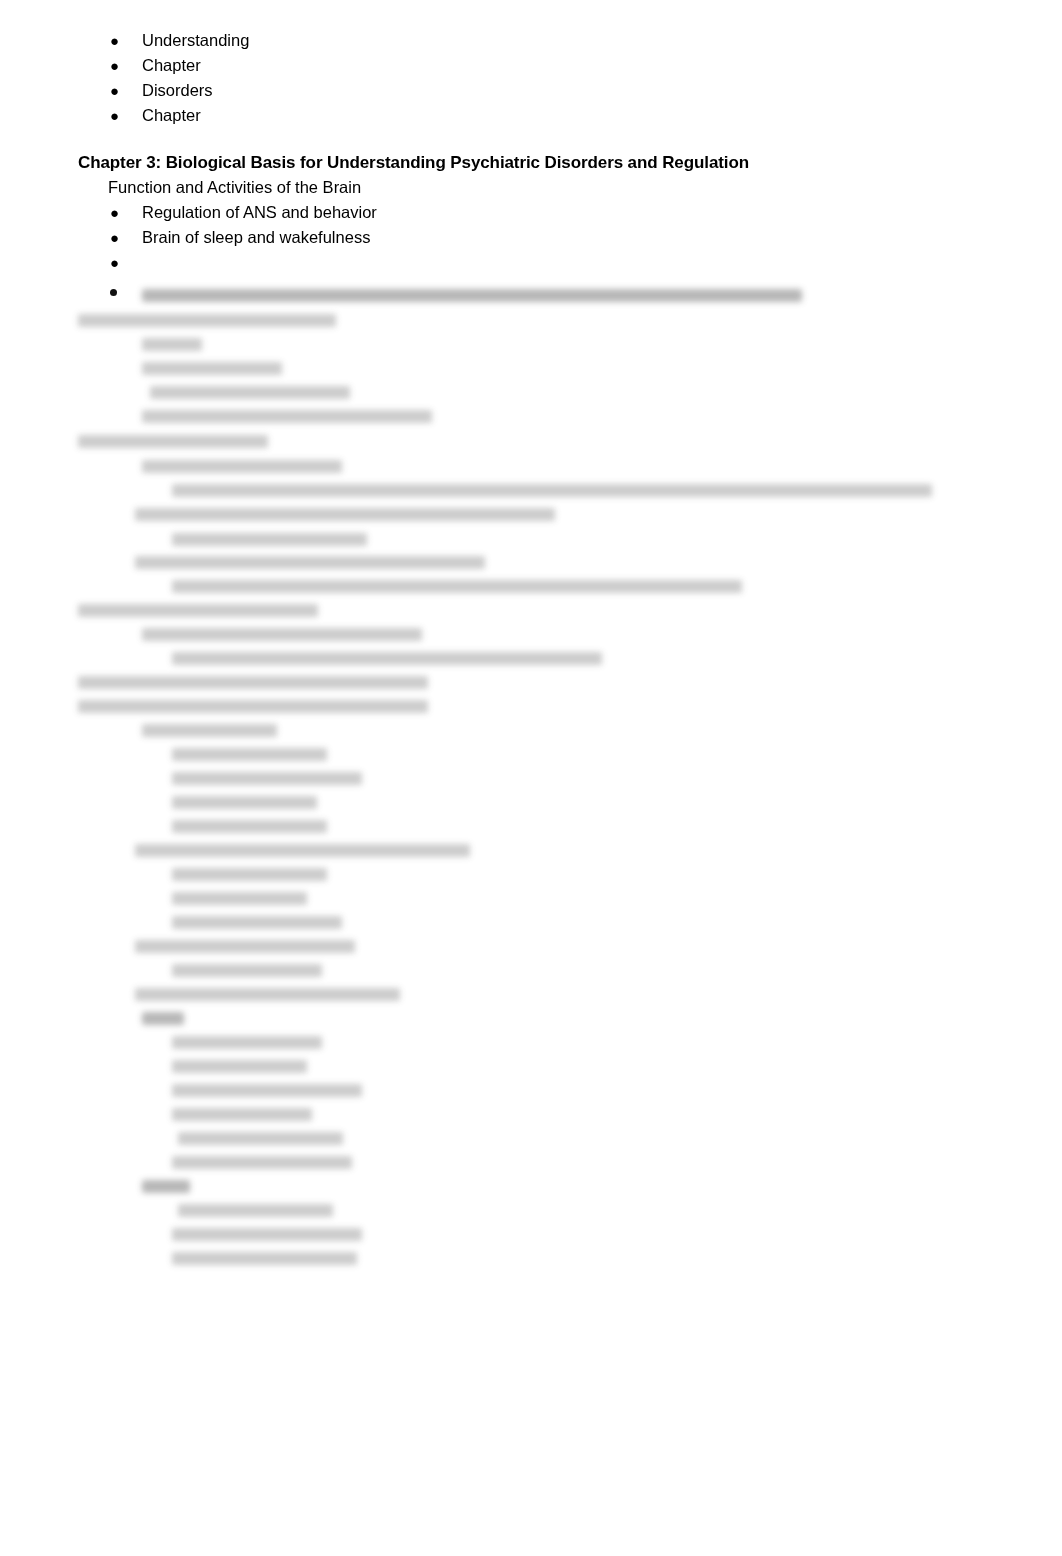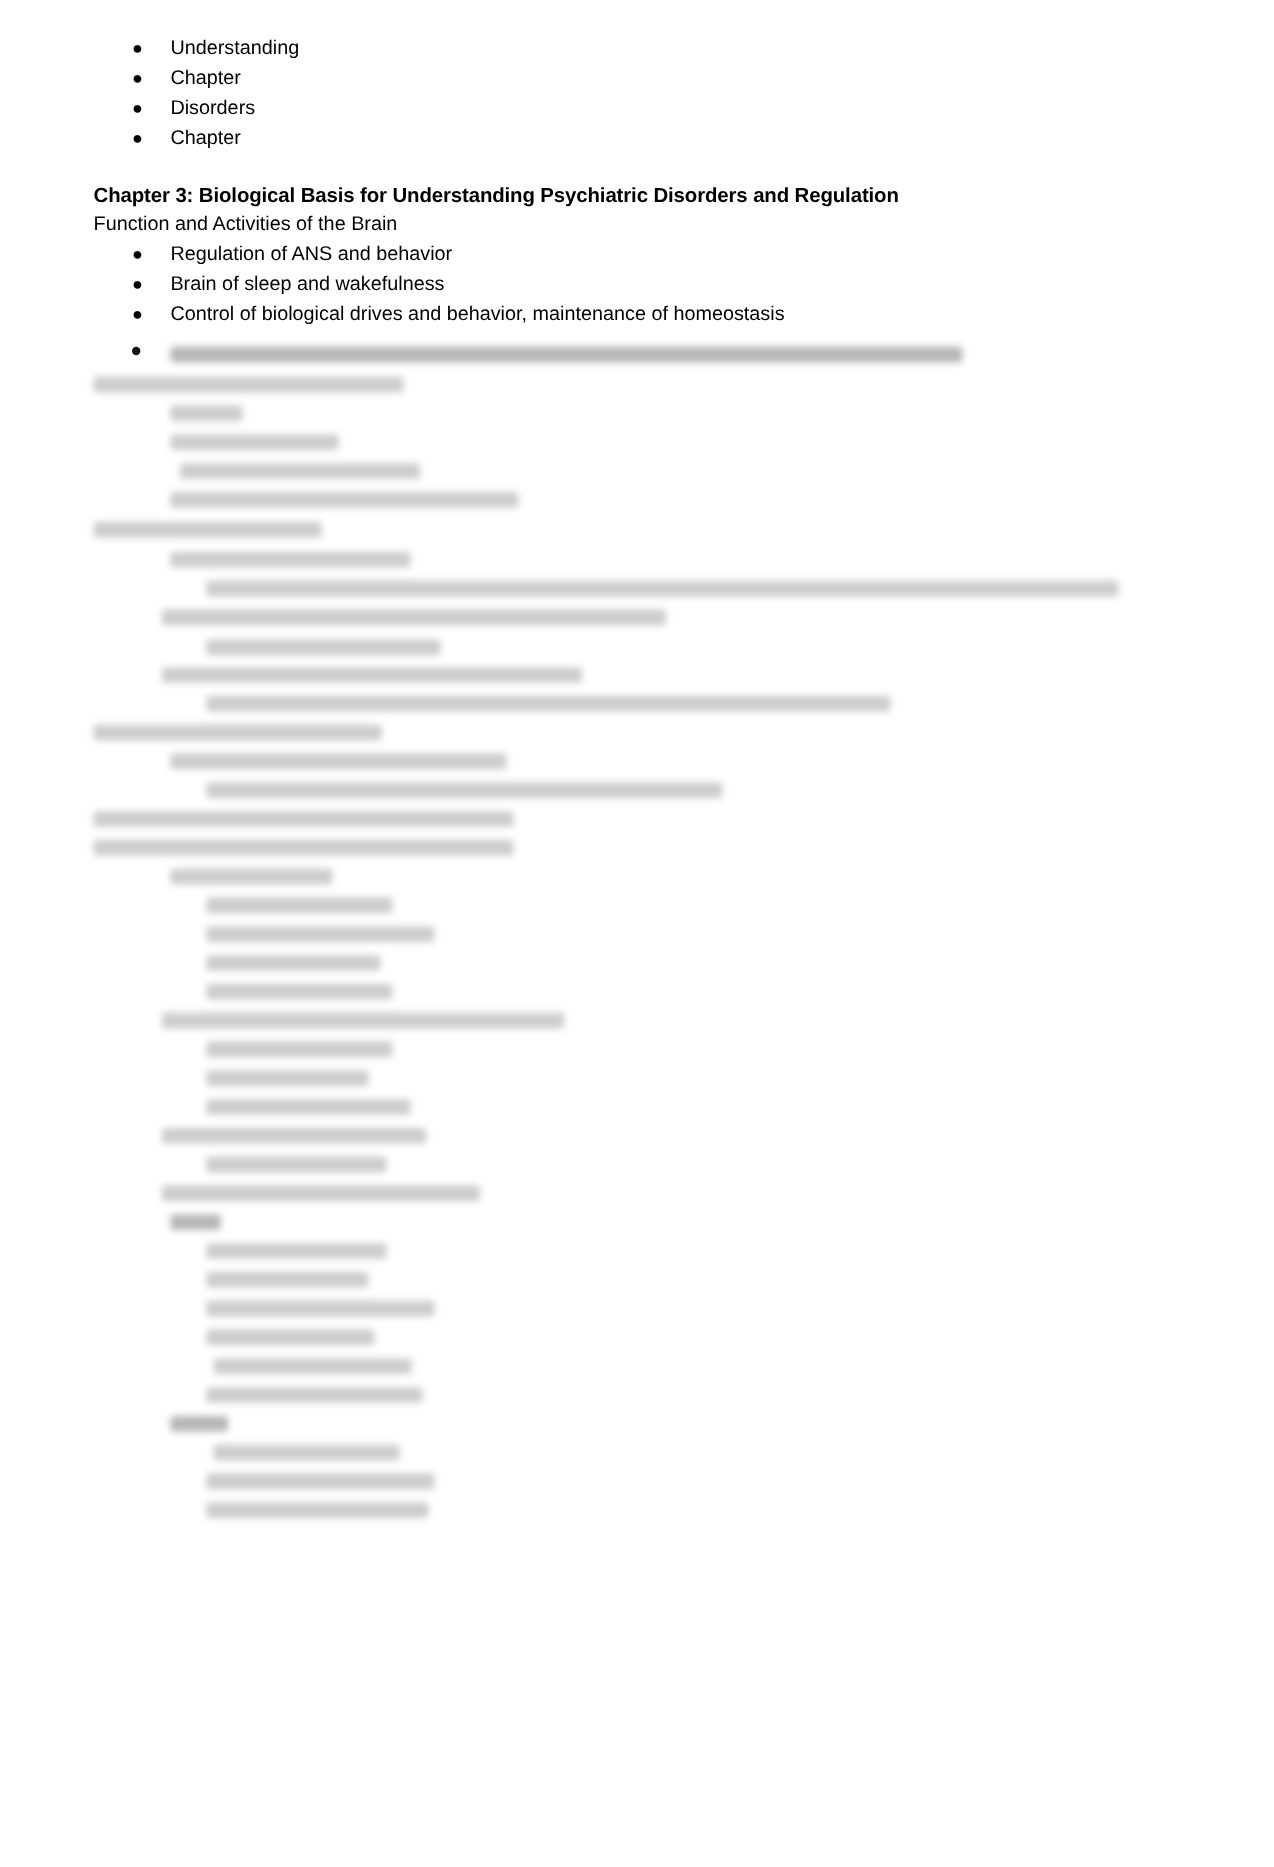--- a/index.html
+++ b/index.html
@@ -54,20 +54,21 @@
     font-weight: bold;
     line-height: 24px;
     white-space: nowrap;
     letter-spacing: -0.1px;
   }
 
   .section-line {
     font-size: 16.5px;
     line-height: 25px;
     white-space: nowrap;
+    margin-left: 30px;
   }
 
   
   .redacted-region {
     position: absolute;
     left: 0;
     top: 283px;
     width: 1062px;
     height: 985px;
     filter: blur(3.1px);
@@ -129,21 +130,20 @@
       <div class="bullet-line">
         <span class="dot">●</span>
         <span>Regulation of ANS and behavior</span>
       </div>
       <div class="bullet-line">
         <span class="dot">●</span>
         <span>Brain of sleep and wakefulness</span>
       </div>
       <div class="bullet-line">
         <span class="dot">●</span>
-        <span>Control of biological drives and behavior, maintenance of homeostasis</span>
       </div>
     </div>
 
   </div>
 
   <div class="sharp-dot"></div>
 
   <div class="redacted-region" id="redacted-region">
       <div class="rline dark" style="left: 142px; top: 6px; width: 660px;"></div>
       <div class="rline" style="left: 78px; top: 31px; width: 258px;"></div>

